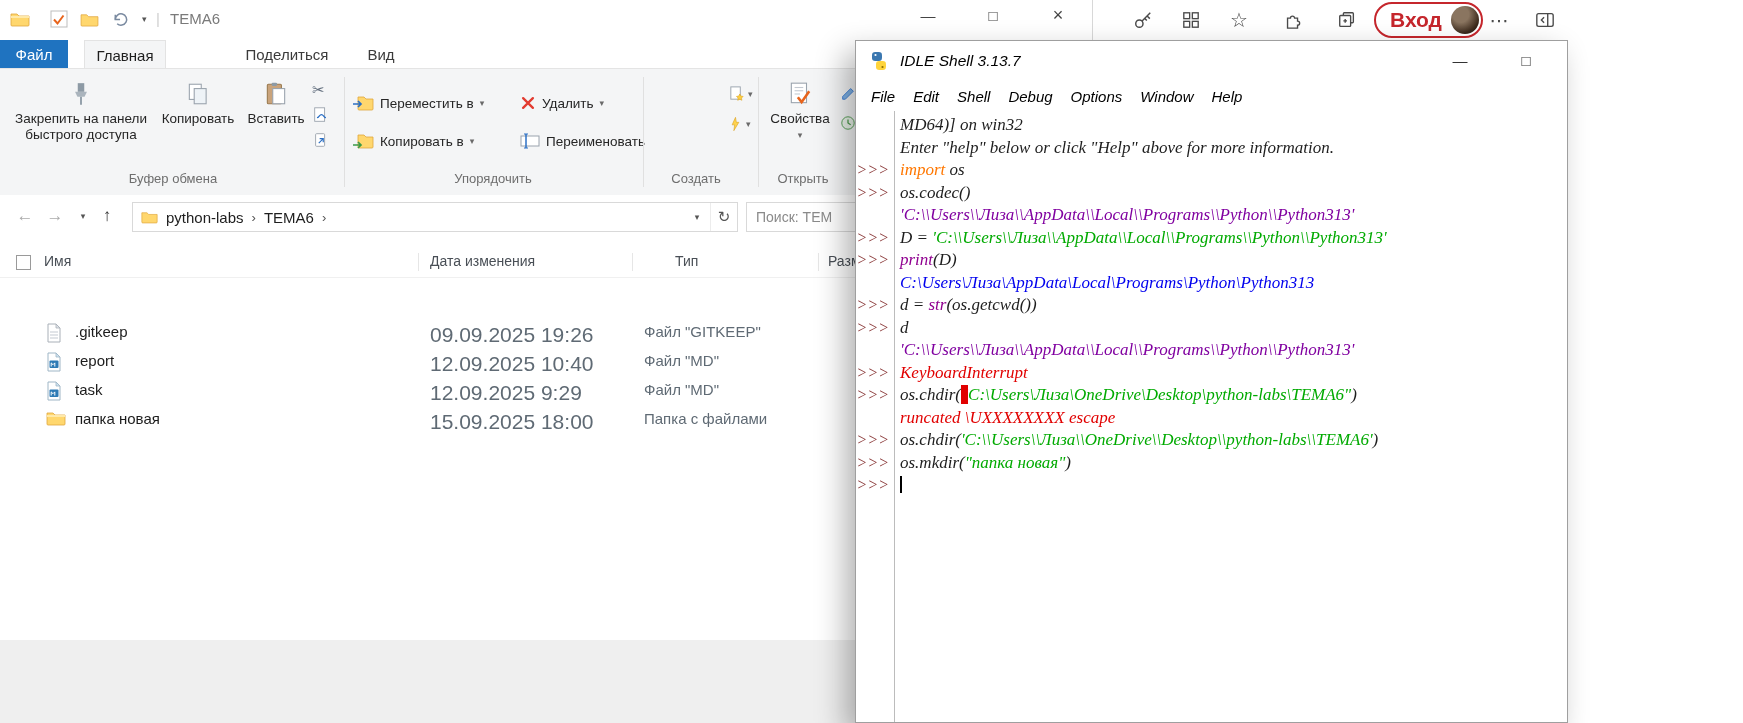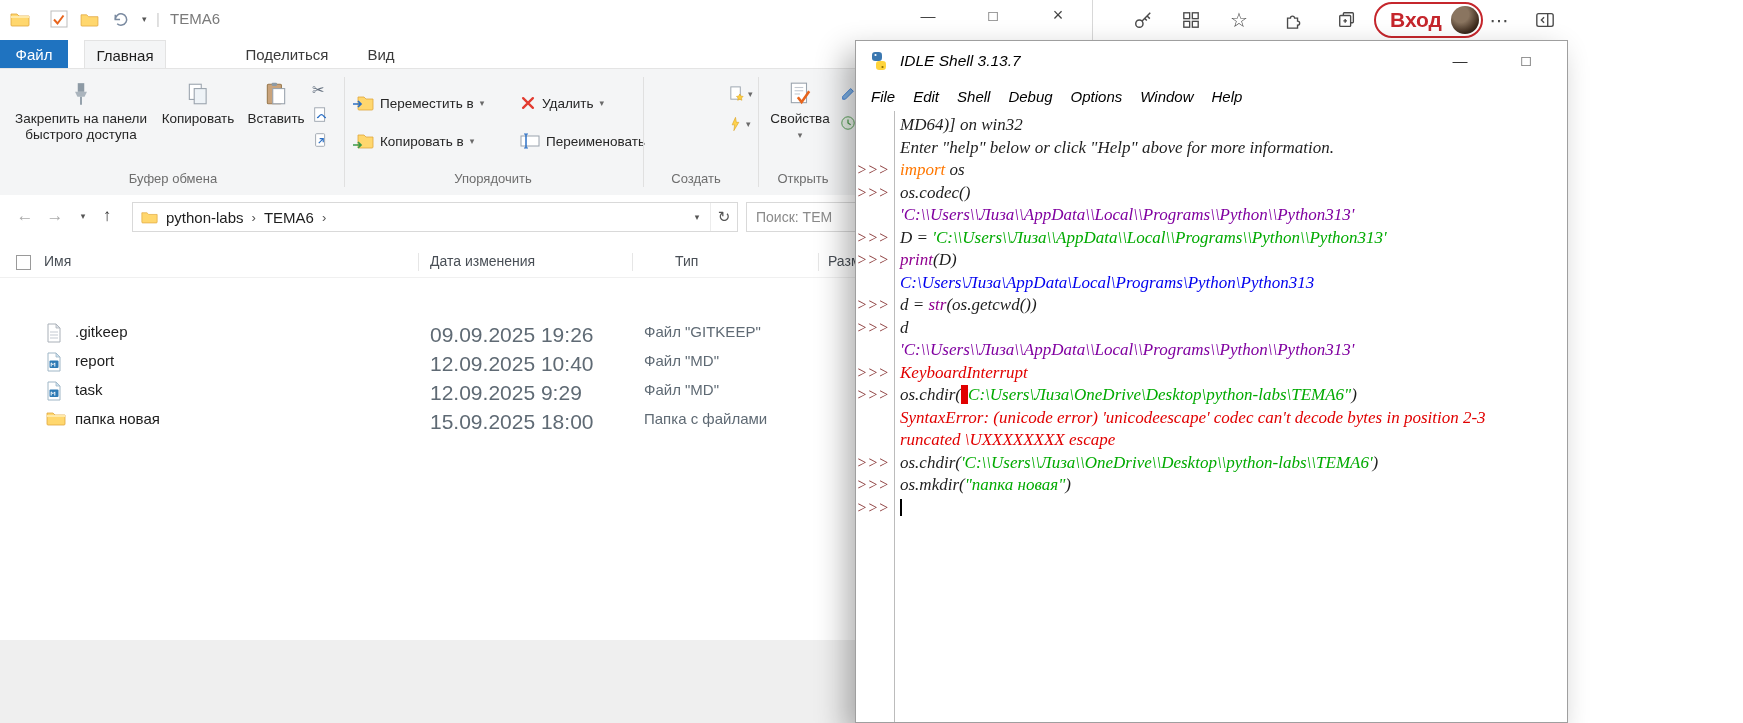--- a/index.html
+++ b/index.html
@@ -438,21 +438,20 @@
           <div class="shell-line"><span class="prompt" style="color: rgb(139, 58, 58);">&gt;&gt;&gt;</span><span class="line-body"><span>os.codec()</span></span></div>
           <div class="shell-line"><span class="prompt" style="color: rgb(139, 58, 58);"></span><span class="line-body"><span style="color: rgb(128, 0, 160);">'C:\\Users\\Лиза\\AppData\\Local\\Programs\\Python\\Python313'</span></span></div>
           <div class="shell-line"><span class="prompt" style="color: rgb(139, 58, 58);">&gt;&gt;&gt;</span><span class="line-body"><span>D = </span><span style="color: rgb(0, 170, 0);">'C:\\Users\\Лиза\\AppData\\Local\\Programs\\Python\\Python313'</span></span></div>
           <div class="shell-line"><span class="prompt" style="color: rgb(139, 58, 58);">&gt;&gt;&gt;</span><span class="line-body"><span style="color: rgb(144, 0, 144);">print</span><span>(D)</span></span></div>
           <div class="shell-line"><span class="prompt" style="color: rgb(139, 58, 58);"></span><span class="line-body"><span style="color: rgb(0, 0, 238);">C:\Users\Лиза\AppData\Local\Programs\Python\Python313</span></span></div>
           <div class="shell-line"><span class="prompt" style="color: rgb(139, 58, 58);">&gt;&gt;&gt;</span><span class="line-body"><span>d = </span><span style="color: rgb(144, 0, 144);">str</span><span>(os.getcwd())</span></span></div>
           <div class="shell-line"><span class="prompt" style="color: rgb(139, 58, 58);">&gt;&gt;&gt;</span><span class="line-body"><span>d</span></span></div>
           <div class="shell-line"><span class="prompt" style="color: rgb(139, 58, 58);"></span><span class="line-body"><span style="color: rgb(128, 0, 160);">'C:\\Users\\Лиза\\AppData\\Local\\Programs\\Python\\Python313'</span></span></div>
           <div class="shell-line"><span class="prompt" style="color: rgb(139, 58, 58);">&gt;&gt;&gt;</span><span class="line-body"><span style="color: rgb(225, 0, 0);">KeyboardInterrupt</span></span></div>
           <div class="shell-line"><span class="prompt" style="color: rgb(139, 58, 58);">&gt;&gt;&gt;</span><span class="line-body"><span>os.chdir(</span><span style="background: rgb(225, 0, 0); color: rgb(225, 0, 0);">"</span><span style="color: rgb(0, 170, 0);">C:\Users\Лиза\OneDrive\Desktop\python-labs\TEMA6"</span><span>)</span></span></div>
-          <div class="shell-line"><span class="prompt" style="color: rgb(139, 58, 58);"></span><span class="line-body"><span style="color: rgb(225, 0, 0);">SyntaxError: (unicode error) 'unicodeescape' codec can't decode bytes in position 2-3</span></span></div>
           <div class="shell-line"><span class="prompt" style="color: rgb(139, 58, 58);"></span><span class="line-body"><span style="color: rgb(225, 0, 0);">runcated \UXXXXXXXX escape</span></span></div>
           <div class="shell-line"><span class="prompt" style="color: rgb(139, 58, 58);">&gt;&gt;&gt;</span><span class="line-body"><span>os.chdir(</span><span style="color: rgb(0, 170, 0);">'C:\\Users\\Лиза\\OneDrive\\Desktop\\python-labs\\TEMA6'</span><span>)</span></span></div>
           <div class="shell-line"><span class="prompt" style="color: rgb(139, 58, 58);">&gt;&gt;&gt;</span><span class="line-body"><span>os.mkdir(</span><span style="color: rgb(0, 170, 0);">"папка новая"</span><span>)</span></span></div>
           <div class="shell-line"><span class="prompt" style="color: rgb(139, 58, 58);">&gt;&gt;&gt;</span><span class="line-body"><span class="cursor"></span></span></div>
         </div>
     </div>
   </div>
 
 </div>
 

